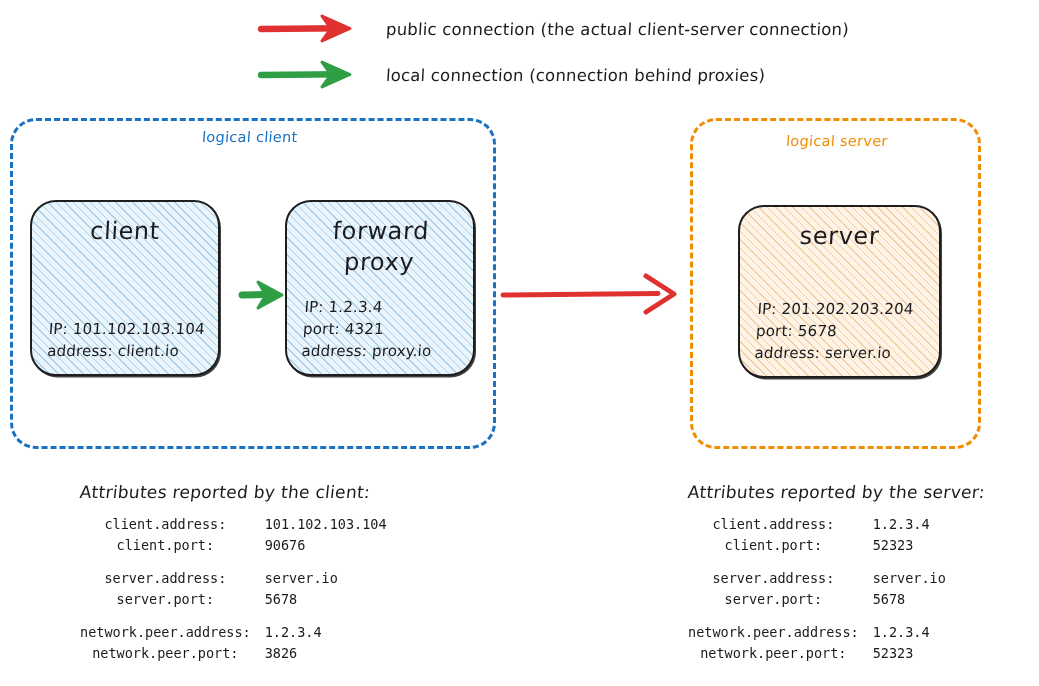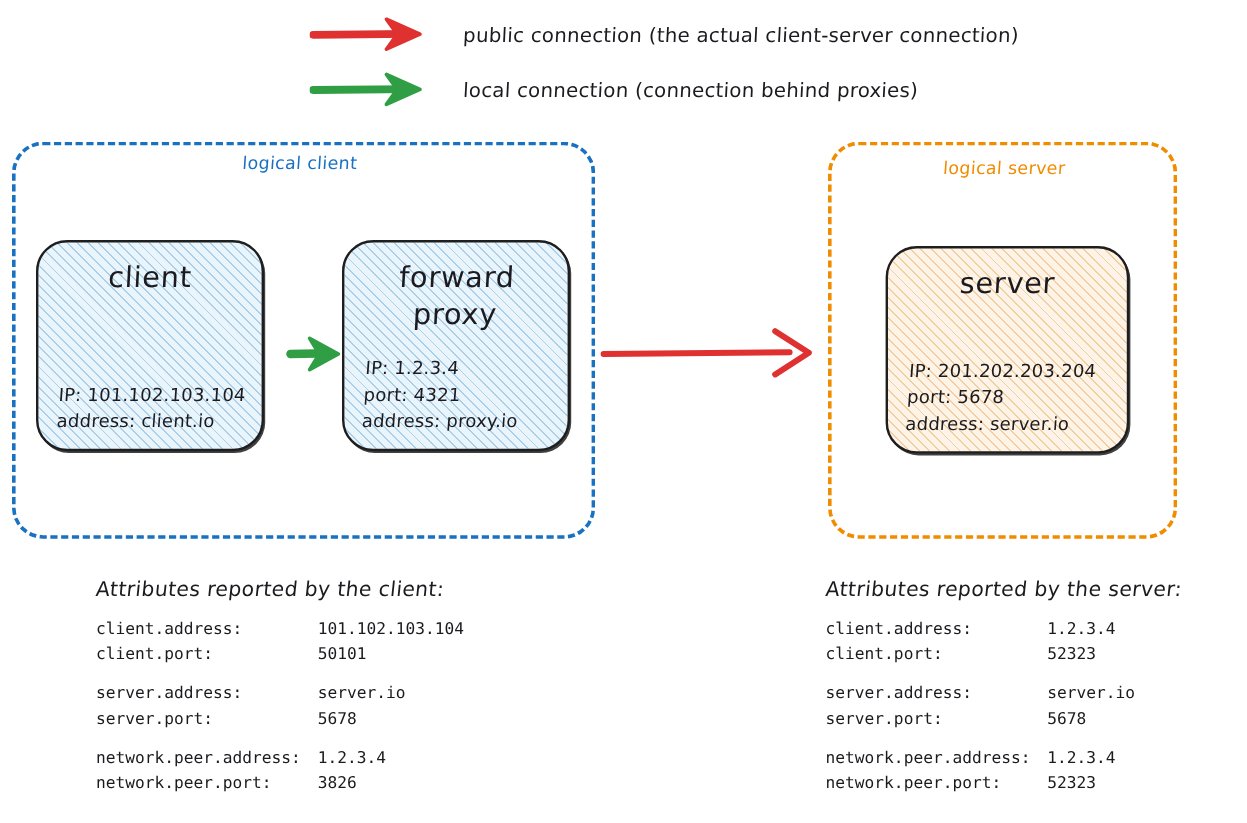--- a/index.html
+++ b/index.html
@@ -140,21 +140,21 @@
     margin-bottom: 12px;
   }
   .attr-table {
     font-family: "DejaVu Sans Mono", monospace;
     font-size: 13.5px;
     color: #1b1b1f;
     line-height: 1.52;
     border-collapse: collapse;
   }
   .attr-table td { padding: 0; vertical-align: top; white-space: pre; }
-  .attr-table td.key { padding-right: 14px; }
+  .attr-table td.key { padding-right: 14px; text-align: center; }
   .attr-spacer td { height: 13px; line-height: 13px; font-size: 1px; }
 </style>
 </head>
 <body>
 
 <div id="canvas">
 
   <div class="legend-row" style="left:258px; top:12px;">
     <svg class="legend-arrow" viewBox="0 0 110 34">
       <path d="M3 17 L83 16.2" stroke="#e03131" stroke-width="6.5" stroke-linecap="round" fill="none"></path>
@@ -223,21 +223,21 @@
   <div class="attr-block" style="left:80px; top:482px;">
     <div class="attr-heading">Attributes reported by the client:</div>
     <table class="attr-table">
       <tbody>
         <tr>
           <td class="key">client.address:</td>
           <td class="val">101.102.103.104</td>
         </tr>
         <tr>
           <td class="key">client.port:</td>
-          <td class="val">50101</td>
+          <td class="val">90676</td>
         </tr>
         <tr class="attr-spacer">
             <td></td>
             <td></td>
           </tr>
         <tr>
           <td class="key">server.address:</td>
           <td class="val">server.io</td>
         </tr>
         <tr>

